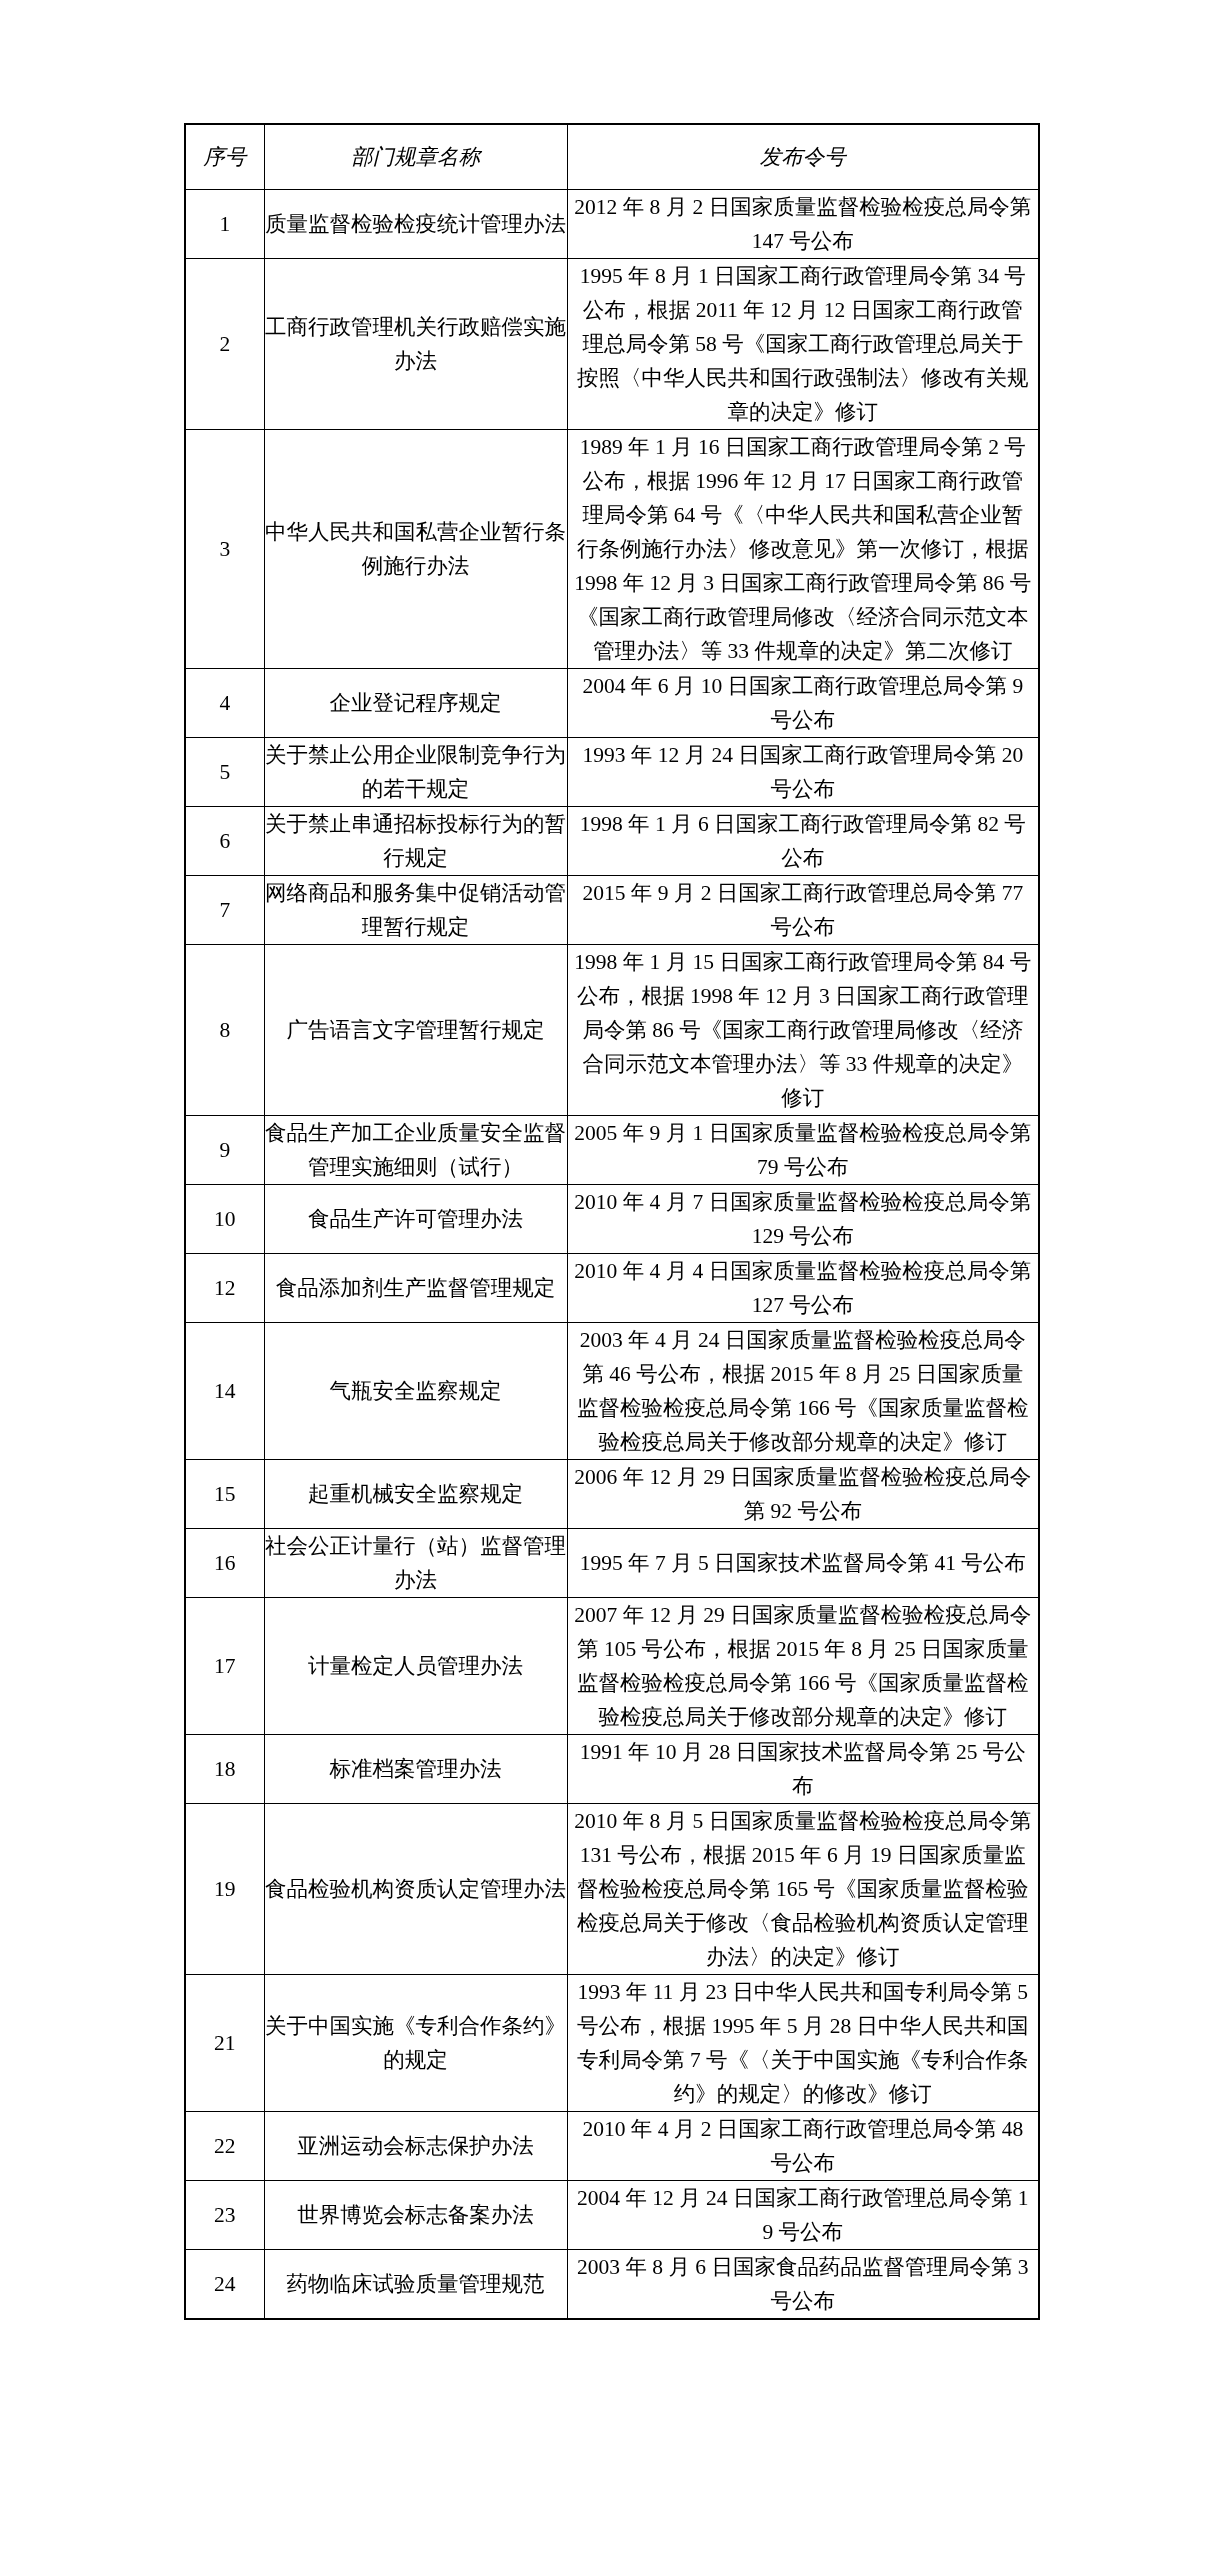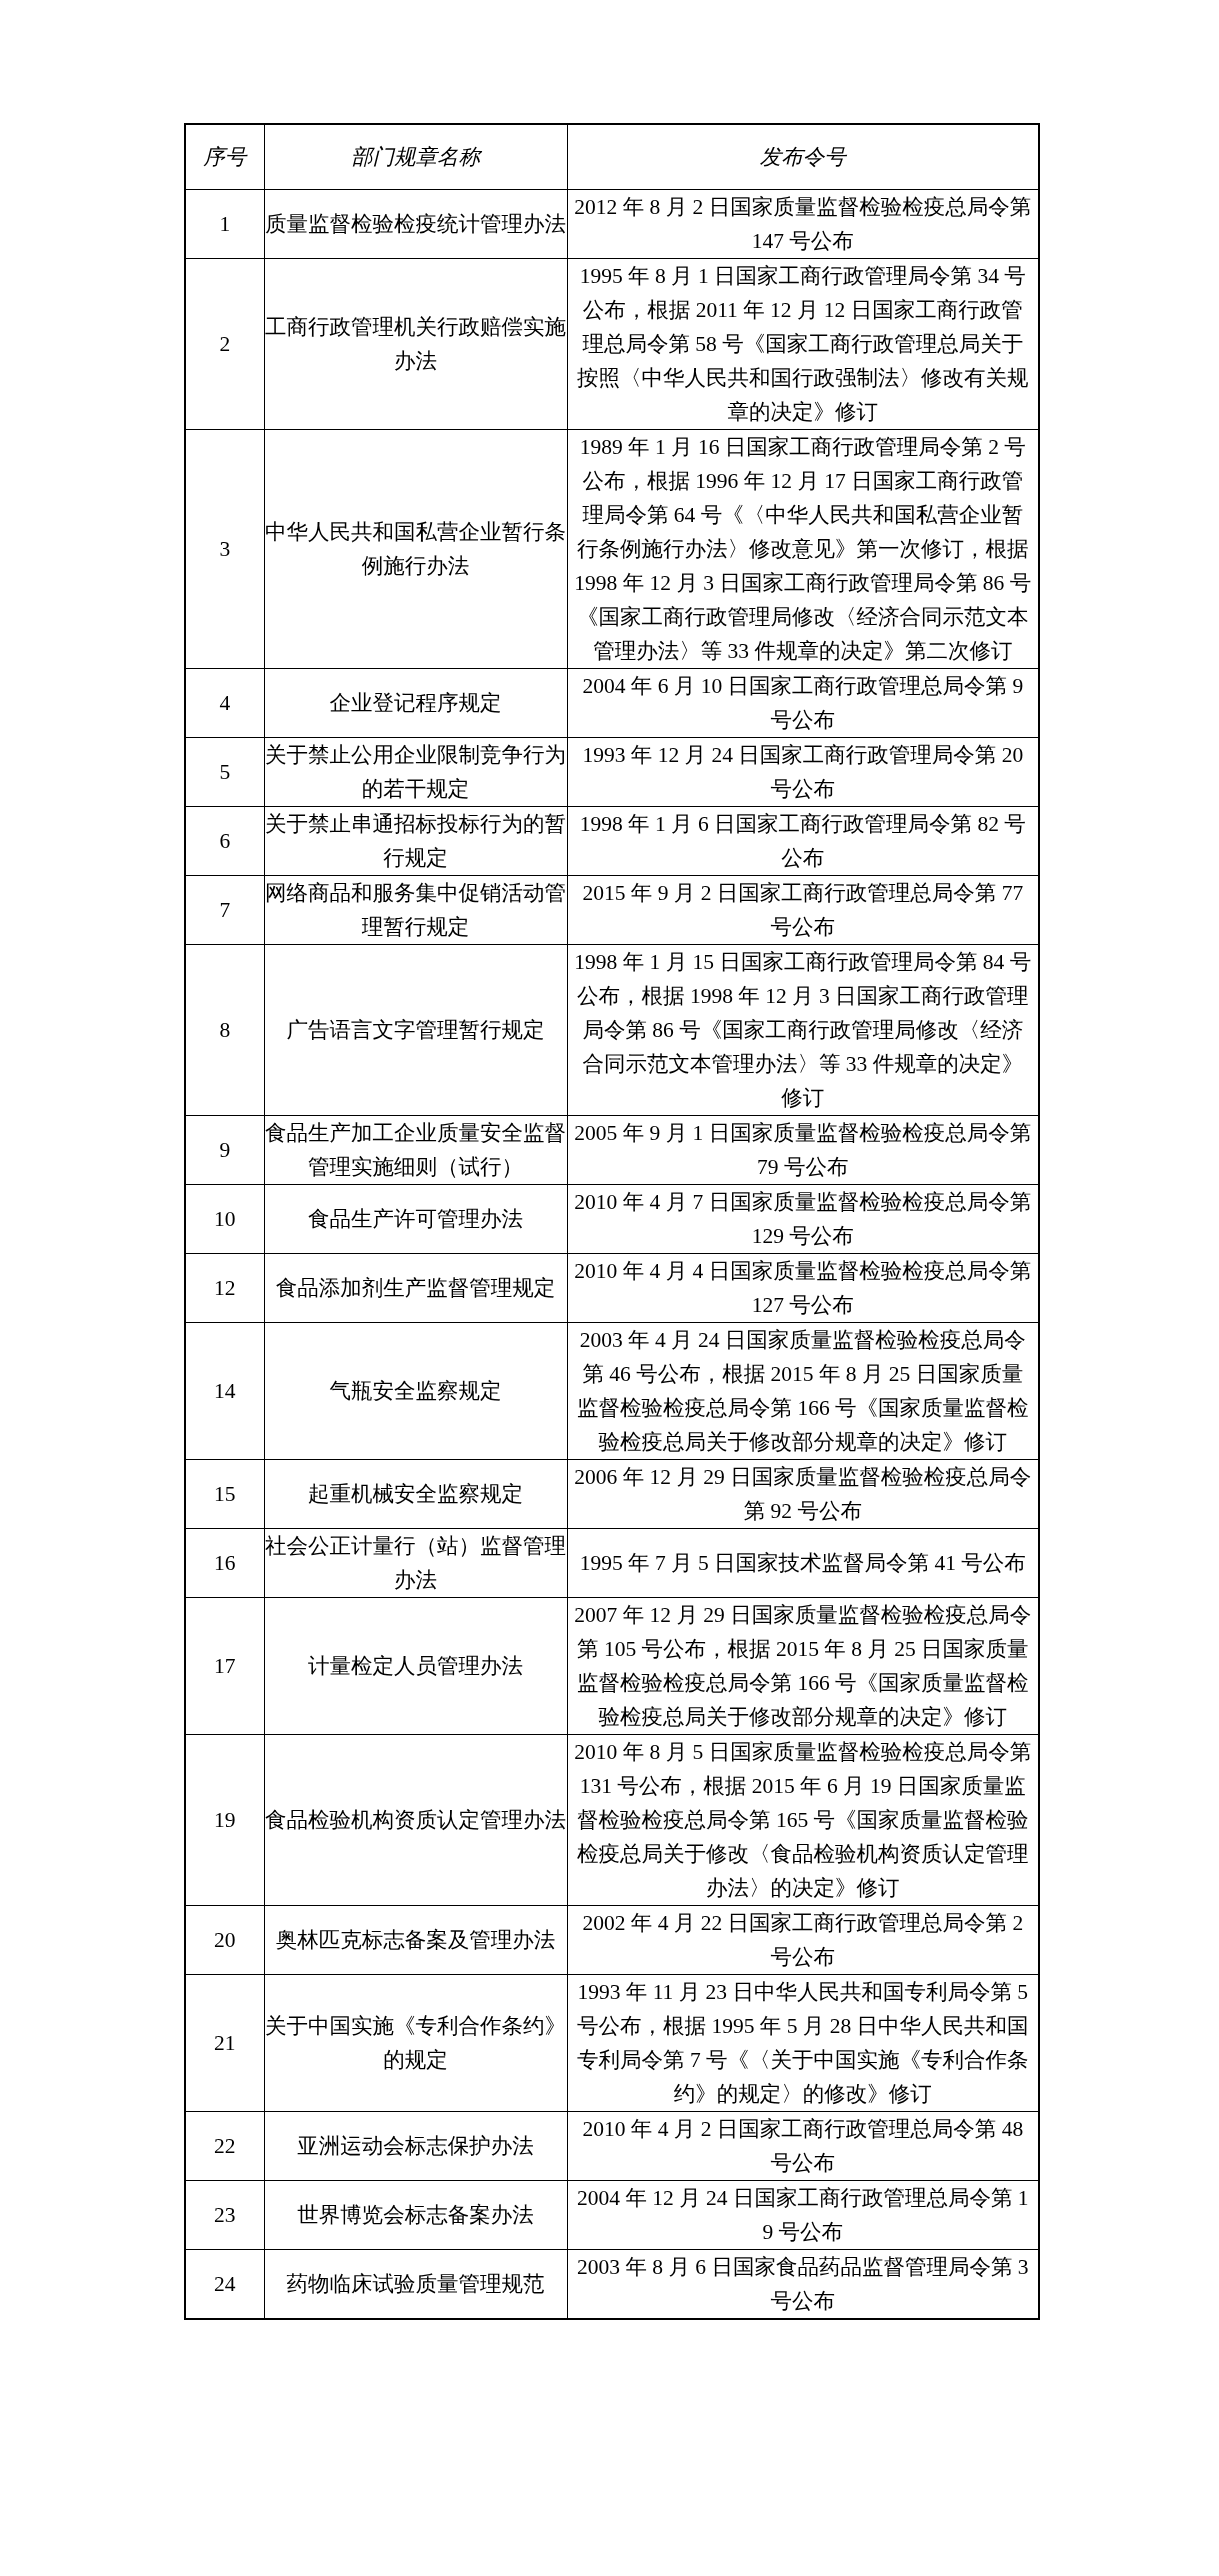--- a/index.html
+++ b/index.html
@@ -143,28 +143,28 @@
           <td class="cell-no">16</td>
           <td class="cell-name">社会公正计量行（站）监督管理办法</td>
           <td class="cell-order">1995 年 7 月 5 日国家技术监督局令第 41 号公布</td>
         </tr>
         <tr>
           <td class="cell-no">17</td>
           <td class="cell-name">计量检定人员管理办法</td>
           <td class="cell-order">2007 年 12 月 29 日国家质量监督检验检疫总局令第 105 号公布，根据 2015 年 8 月 25 日国家质量监督检验检疫总局令第 166 号《国家质量监督检验检疫总局关于修改部分规章的决定》修订</td>
         </tr>
         <tr>
+          <td class="cell-no">18</td>
+          <td class="cell-name">标准档案管理办法</td>
+          <td class="cell-order">1991 年 10 月 28 日国家技术监督局令第 25 号公布</td>
+        </tr>
+        <tr>
           <td class="cell-no">19</td>
           <td class="cell-name">食品检验机构资质认定管理办法</td>
           <td class="cell-order">2010 年 8 月 5 日国家质量监督检验检疫总局令第 131 号公布，根据 2015 年 6 月 19 日国家质量监督检验检疫总局令第 165 号《国家质量监督检验检疫总局关于修改〈食品检验机构资质认定管理办法〉的决定》修订</td>
-        </tr>
-        <tr>
-          <td class="cell-no">20</td>
-          <td class="cell-name">奥林匹克标志备案及管理办法</td>
-          <td class="cell-order">2002 年 4 月 22 日国家工商行政管理总局令第 2 号公布</td>
         </tr>
         <tr>
           <td class="cell-no">21</td>
           <td class="cell-name">关于中国实施《专利合作条约》的规定</td>
           <td class="cell-order">1993 年 11 月 23 日中华人民共和国专利局令第 5 号公布，根据 1995 年 5 月 28 日中华人民共和国专利局令第 7 号《〈关于中国实施《专利合作条约》的规定〉的修改》修订</td>
         </tr>
         <tr>
           <td class="cell-no">22</td>
           <td class="cell-name">亚洲运动会标志保护办法</td>
           <td class="cell-order">2010 年 4 月 2 日国家工商行政管理总局令第 48 号公布</td>

